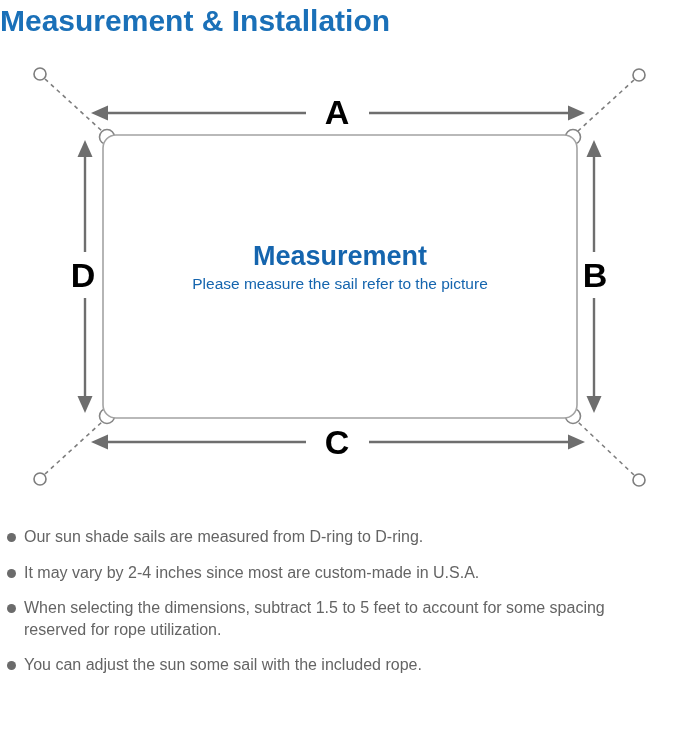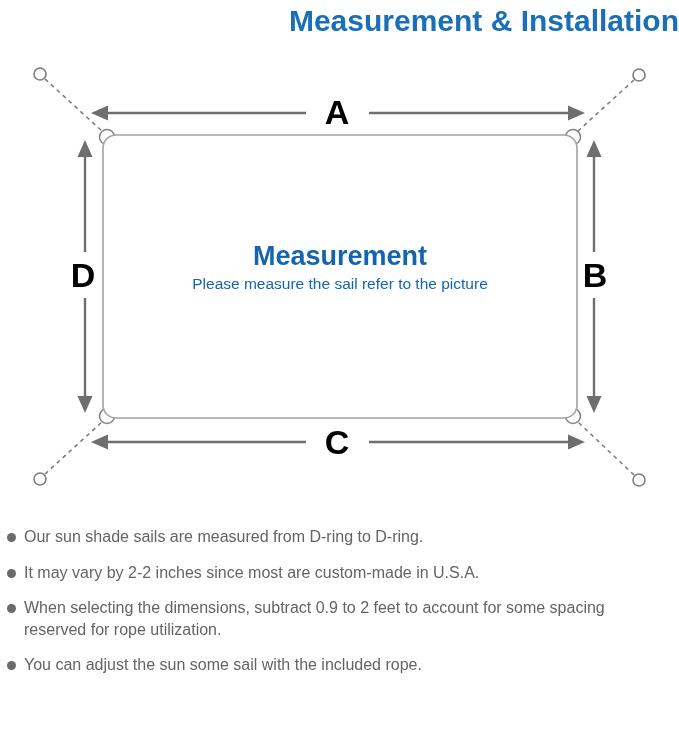--- a/index.html
+++ b/index.html
@@ -8,21 +8,21 @@
   .page {
     position: relative;
     width: 679px;
     height: 739px;
     background: #ffffff;
     overflow: hidden;
   }
   .title {
     padding-top: 4px;
     height: 42px;
-    text-align: right;
+    text-align: left;
     font-size: 30px;
     font-weight: 700;
     color: #1a70b8;
     letter-spacing: 0px;
   }
   .diagram-svg {
     display: block;
     margin-top: 14px;
     width: 679px;
     height: 460px;
@@ -119,25 +119,25 @@
     <text x="340" y="233" text-anchor="middle" font-size="15.5" fill="#1565ae">Please measure the sail refer to the picture</text>
   </svg>
 
   <ul class="notes">
     <li>
       <span class="bullet-dot"></span>
       <span class="note-text">Our sun shade sails are measured from D-ring to D-ring.</span>
     </li>
     <li>
       <span class="bullet-dot"></span>
-      <span class="note-text">It may vary by 2-2 inches since most are custom-made in U.S.A.</span>
+      <span class="note-text">It may vary by 2-4 inches since most are custom-made in U.S.A.</span>
     </li>
     <li>
       <span class="bullet-dot"></span>
-      <span class="note-text">When selecting the dimensions, subtract 0.9 to 2 feet to account for some spacing reserved for rope utilization.</span>
+      <span class="note-text">When selecting the dimensions, subtract 1.5 to 5 feet to account for some spacing reserved for rope utilization.</span>
     </li>
     <li>
       <span class="bullet-dot"></span>
       <span class="note-text">You can adjust the sun some sail with the included rope.</span>
     </li>
   </ul>
 
 </div>
 
 </body></html>

